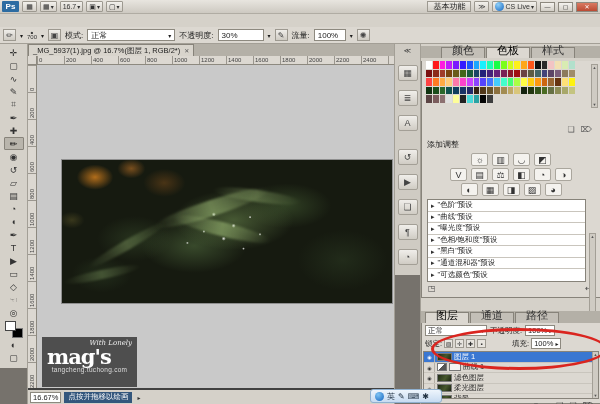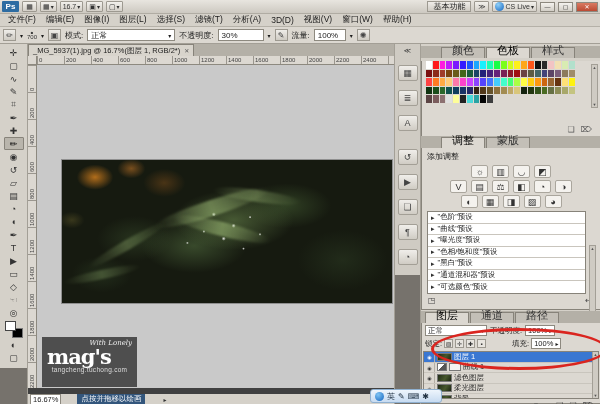--- a/index.html
+++ b/index.html
@@ -92,21 +92,21 @@
         background:linear-gradient(90deg,rgba(150,180,110,0),rgba(160,190,120,.55),rgba(150,180,110,0))}
 
   .watermark{position:absolute;left:42px;top:337px;width:95px;height:50px;background:#4e4e4e;color:#fff;z-index:30}
   .wm-script{font-family:"DejaVu Serif","Liberation Serif",serif;font-style:italic;font-size:7px;
              text-align:right;padding:2px 5px 0 0;color:#eee}
   .wm-brand{font-size:21px;font-weight:bold;line-height:19px;padding-left:5px;letter-spacing:-1px;
             font-family:"DejaVu Serif","Liberation Serif",serif}
   .wm-url{font-size:6.5px;text-align:center;letter-spacing:.3px;color:#ddd}
 
   .statusbar{position:absolute;left:28px;top:388px;width:366px;height:16px;background:#d5d1c9;
-             border-top:6px solid #404040;display:flex;align-items:center;gap:16px;padding:0 2px;font-size:7.5px}
+             border-top:2px solid #404040;display:flex;align-items:center;gap:3px;padding:0 2px;font-size:7.5px}
   .status-zoom{background:#fff;border:1px solid #8d897f;height:11px;padding:0 2px;display:flex;align-items:center}
   .status-hint{background:#33567c;color:#fff;height:11px;padding:0 4px;display:flex;align-items:center}
   .status-arrow{font-size:7px;color:#333;padding:0 2px}
 
   
   .iconstrip{position:absolute;left:394px;top:44px;width:26px;height:360px;background:#cfcbc3;
              border-left:1px solid #a39f96;display:flex;flex-direction:column;align-items:center;padding-top:2px}
   .collapse-btn{width:20px;height:10px;font-size:7px;display:flex;align-items:center;justify-content:center;color:#333}
   .dock-icon{width:20px;height:16px;margin-top:9px;flex:none;border:1px solid #a39f96;border-radius:2px;
              background:linear-gradient(#f0eeea,#d0ccc4);display:flex;align-items:center;justify-content:center;
@@ -232,34 +232,20 @@
         <span class="i-min"></span>
       </div>
     <div class="winbtn">
         <span class="i-restore"></span>
       </div>
     <div class="winbtn close">
         <span class="i-close"></span>
       </div>
   </div>
 
-  <div class="menubar">
-
-  <span class="menu-item">文件(F)</span>
-      <span class="menu-item">编辑(E)</span>
-      <span class="menu-item">图像(I)</span>
-      <span class="menu-item">图层(L)</span>
-      <span class="menu-item">选择(S)</span>
-      <span class="menu-item">滤镜(T)</span>
-      <span class="menu-item">分析(A)</span>
-      <span class="menu-item">3D(D)</span>
-      <span class="menu-item">视图(V)</span>
-      <span class="menu-item">窗口(W)</span>
-      <span class="menu-item">帮助(H)</span>
-    </div>
 
   <div class="optionsbar">
     <div class="obtn">
         <span class="i-brush"></span>
       </div>
     <span class="i-chevd"></span>
     <div class="brushchip">
         <b>•</b>
         <span>700</span>
       </div>
@@ -617,30 +603,20 @@
           <span class="i-dn"></span>
         </div>
         <div class="panel-foot">
           <span class="ficon i-new"></span>
           <span class="ficon i-trash"></span>
         </div>
       </div>
     </div>
 
     <div class="pgroup" style="top:92px">
-      <div class="ptabs">
-
-          <span class="ptab" data-state="active">
-            <span>调整</span>
-          </span>
-
-          <span class="ptab">
-            <span>蒙版</span>
-          </span>
-        </div>
       <div class="pbody" style="height:162px">
         <div class="adj-title">添加调整</div>
         <div class="adj-row">
 
         <div class="adj-icon">
               <span>☼</span>
             </div>
             <div class="adj-icon">
               <span>▥</span>
             </div>

